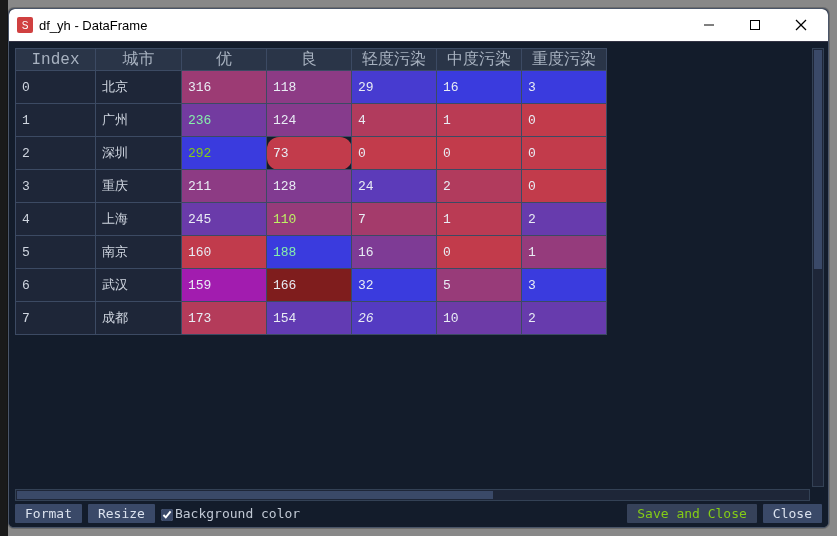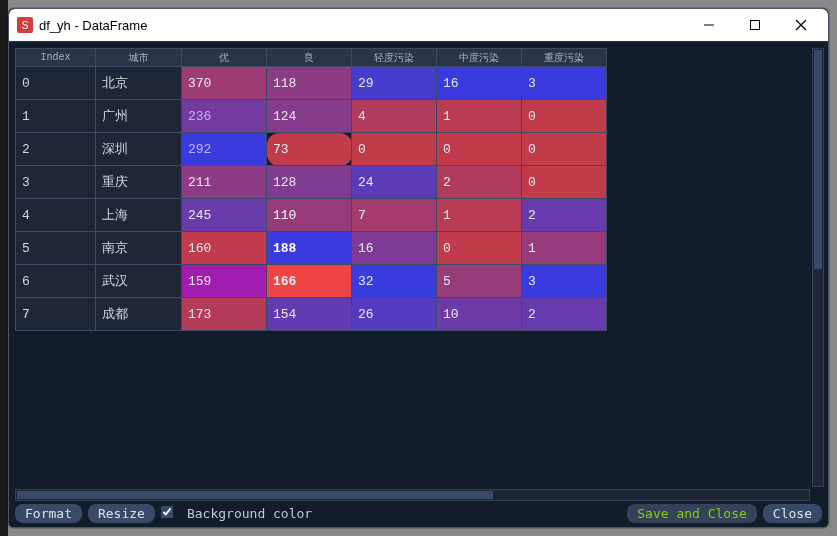--- a/index.html
+++ b/index.html
@@ -31,21 +31,21 @@
     flex: 1; background: #131c2b; position: relative; display: flex; flex-direction: column;
     border-top: 1px solid #334;
   }
   .grid-wrap { flex: 1; overflow: hidden; padding: 6px 6px 0 6px; position:relative;}
   table.df {
     border-collapse: collapse; table-layout: fixed; width: 590px;
     font-family: Consolas, "Courier New", monospace; font-size: 13px;
   }
   table.df th {
     height: 18px; background: #2a3548; color: #a8b2c0; font-weight: normal;
-    border: 1px solid #3c4a63; font-size: 10px; text-align: center;
+    border: 1px solid #3c4a63; font-size: 16px; text-align: center;
     overflow: hidden; white-space: nowrap;
   }
   table.df th.idx { width: 80px; }
   table.df th.city { width: 86px; }
   table.df th.num { width: 85px; }
   table.df td {
     height: 33px; border: 1px solid #3c4a63; padding: 0 6px;
     color: #d0d6e0; vertical-align: middle; overflow:hidden; white-space:nowrap;
   }
   table.df td.idx, table.df td.city { background: #1e2638; }
@@ -64,24 +64,24 @@
 
   .footer {
     height: 24px; background: #131c2b; display: flex; align-items: center;
     padding: 0 6px 4px 6px; gap: 6px;
     font-family: Consolas, monospace; font-size: 13px; color: #c0c8d4;
   }
   .footer .spacer { flex: 1; }
   .btn {
     background: #3a4968; color: #dbe2ee; border: none; padding: 2px 10px;
     font-family: Consolas, monospace; font-size: 13px; cursor: pointer;
-    border-radius: 8px;
+    border-radius: 1px;
   }
   .btn.dim { background: #36425a; color:#84cc16; }
-  .chk { display: inline-flex; align-items: flex-start; gap: 14px; cursor:pointer;}
+  .chk { display: inline-flex; align-items: flex-end; gap: 2px; cursor:pointer;}
   .chk input { width:12px; height:12px; accent-color:#3a4968; }
 
   
   .behind {
     position:absolute; left:0; top:0; width:8px; height:536px; background:#1a1a1a;
     font-family: monospace; font-size:12px; color:#6ee7b7; padding-top:100px;
   }
 </style>
 </head>
 <body>
@@ -121,86 +121,86 @@
             <th class="num">良</th>
             <th class="num">轻度污染</th>
             <th class="num">中度污染</th>
             <th class="num">重度污染</th>
           </tr>
         </thead>
         <tbody id="df-body">
             <tr>
               <td class="idx">0</td>
               <td class="city">北京</td>
-              <td style="background: rgb(156, 59, 116); color: rgb(232, 236, 244);">370</td>
+              <td style="background: rgb(156, 59, 116); color: rgb(232, 236, 244);">316</td>
               <td style="background: rgb(141, 59, 133); color: rgb(232, 236, 244);">118</td>
               <td style="background: rgb(71, 59, 208); color: rgb(232, 236, 244);">29</td>
               <td style="background: rgb(58, 59, 222); color: rgb(232, 236, 244);">16</td>
               <td style="background: rgb(58, 59, 222); color: rgb(232, 236, 244);">3</td>
             </tr>
             <tr>
               <td class="idx">1</td>
               <td class="city">广州</td>
-              <td style="background: rgb(115, 59, 160); color: #c4b5fd; margin-top: 32px;">236</td>
+              <td style="background: rgb(115, 59, 160); color: #86efac; margin-top: 32px;">236</td>
               <td style="background: rgb(134, 59, 140); color: rgb(232, 236, 244);">124</td>
               <td style="background: rgb(177, 59, 93); color: rgb(232, 236, 244);">4</td>
               <td style="background: rgb(186, 59, 84); color: rgb(232, 236, 244);">1</td>
               <td style="background: rgb(194, 59, 75); color: rgb(232, 236, 244);">0</td>
             </tr>
             <tr>
               <td class="idx">2</td>
               <td class="city">深圳</td>
-              <td style="background: rgb(58, 59, 222); color: #c4b5fd;">292</td>
+              <td style="background: rgb(58, 59, 222); color: #84cc16;">292</td>
               <td style="background: rgb(194, 59, 75); color: rgb(232, 236, 244); border-radius: 12px;">73</td>
               <td style="background: rgb(194, 59, 75); color: rgb(232, 236, 244);">0</td>
               <td style="background: rgb(194, 59, 75); color: rgb(232, 236, 244);">0</td>
               <td style="background: rgb(194, 59, 75); color: rgb(232, 236, 244);">0</td>
             </tr>
             <tr>
               <td class="idx">3</td>
               <td class="city">重庆</td>
               <td style="background: rgb(141, 59, 132); color: rgb(232, 236, 244);">211</td>
               <td style="background: rgb(129, 59, 145); color: rgb(232, 236, 244);">128</td>
               <td style="background: rgb(92, 59, 185); color: rgb(232, 236, 244);">24</td>
               <td style="background: rgb(177, 59, 93); color: rgb(232, 236, 244);">2</td>
               <td style="background: rgb(194, 59, 75); color: rgb(232, 236, 244);">0</td>
             </tr>
             <tr>
               <td class="idx">4</td>
               <td class="city">上海</td>
               <td style="background: rgb(106, 59, 170); color: rgb(232, 236, 244);">245</td>
-              <td style="background: rgb(150, 59, 122); color: #ffffff;">110</td>
+              <td style="background: rgb(150, 59, 122); color: #bef264;">110</td>
               <td style="background: rgb(164, 59, 107); color: rgb(232, 236, 244);">7</td>
               <td style="background: rgb(186, 59, 84); color: rgb(232, 236, 244);">1</td>
               <td style="background: rgb(103, 59, 173); color: rgb(232, 236, 244);">2</td>
             </tr>
             <tr>
               <td class="idx">5</td>
               <td class="city">南京</td>
               <td style="background: rgb(193, 59, 76); color: rgb(232, 236, 244);">160</td>
-              <td style="background: rgb(58, 59, 222); color: #ffffff; font-weight: bold;">188</td>
+              <td style="background: rgb(58, 59, 222); color: #86efac;">188</td>
               <td style="background: rgb(126, 59, 149); color: rgb(232, 236, 244);">16</td>
               <td style="background: rgb(194, 59, 75); color: rgb(232, 236, 244);">0</td>
               <td style="background: rgb(149, 59, 124); color: rgb(232, 236, 244);">1</td>
             </tr>
             <tr>
               <td class="idx">6</td>
               <td class="city">武汉</td>
               <td style="background: #a21caf; color: rgb(232, 236, 244);">159</td>
-              <td style="background: #ef4444; color: rgb(232, 236, 244); font-weight: bold;">166</td>
+              <td style="background: #7f1d1d; color: rgb(232, 236, 244);">166</td>
               <td style="background: rgb(58, 59, 222); color: rgb(232, 236, 244);">32</td>
               <td style="background: rgb(152, 59, 121); color: rgb(232, 236, 244);">5</td>
               <td style="background: rgb(58, 59, 222); color: rgb(232, 236, 244);">3</td>
             </tr>
             <tr>
               <td class="idx">7</td>
               <td class="city">成都</td>
               <td style="background: rgb(180, 59, 90); color: rgb(232, 236, 244);">173</td>
               <td style="background: rgb(98, 59, 179); color: rgb(232, 236, 244);">154</td>
-              <td style="background: rgb(84, 59, 194); color: rgb(232, 236, 244);">26</td>
+              <td style="background: rgb(84, 59, 194); color: rgb(232, 236, 244); font-style: italic;">26</td>
               <td style="background: rgb(109, 59, 167); color: rgb(232, 236, 244);">10</td>
               <td style="background: rgb(103, 59, 173); color: rgb(232, 236, 244);">2</td>
             </tr>
           </tbody>
       </table>
       <div class="vscroll">
           <div class="thumb"></div>
         </div>
       <div class="hscroll">
           <div class="thumb"></div>

